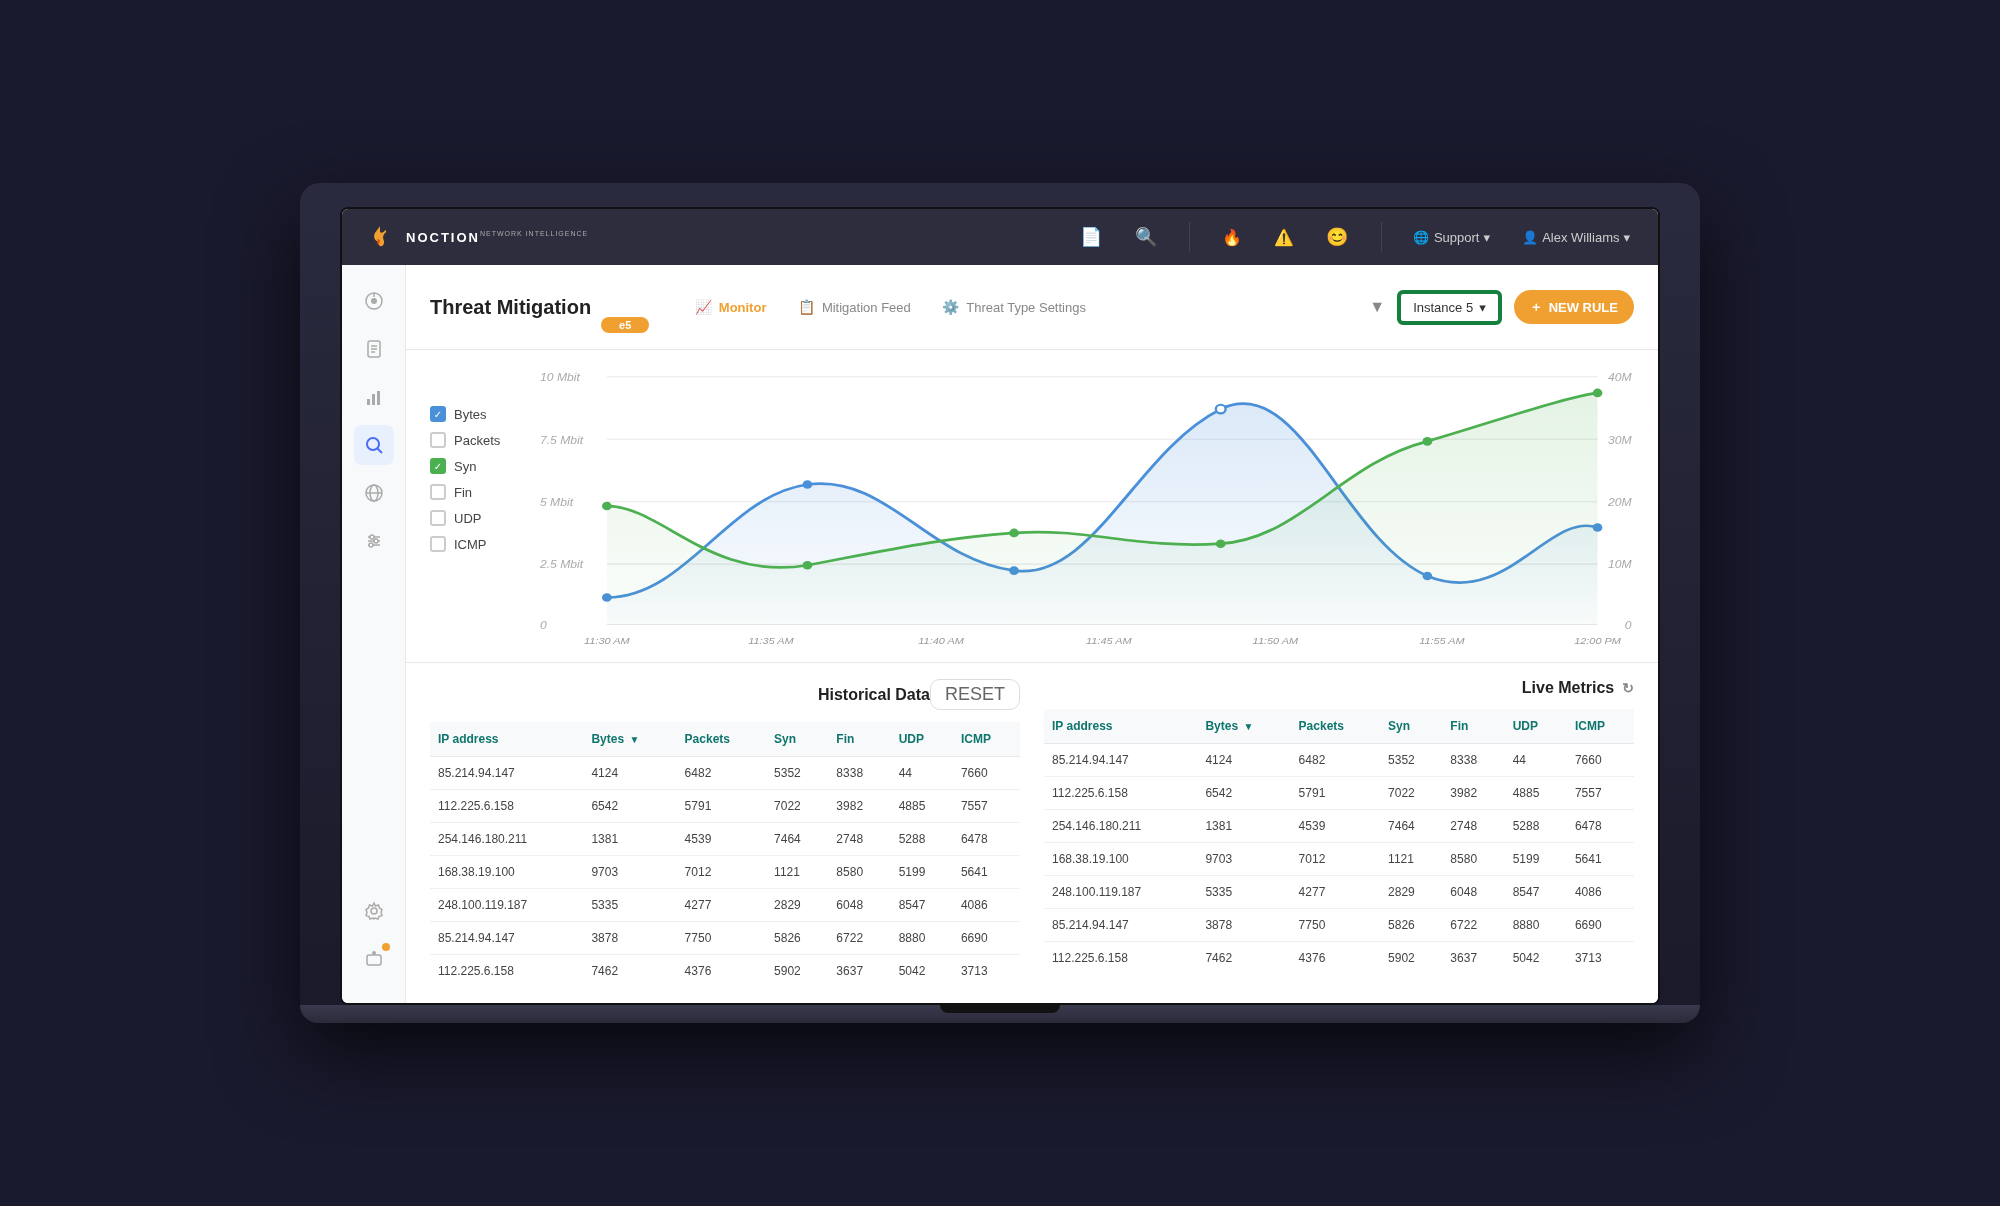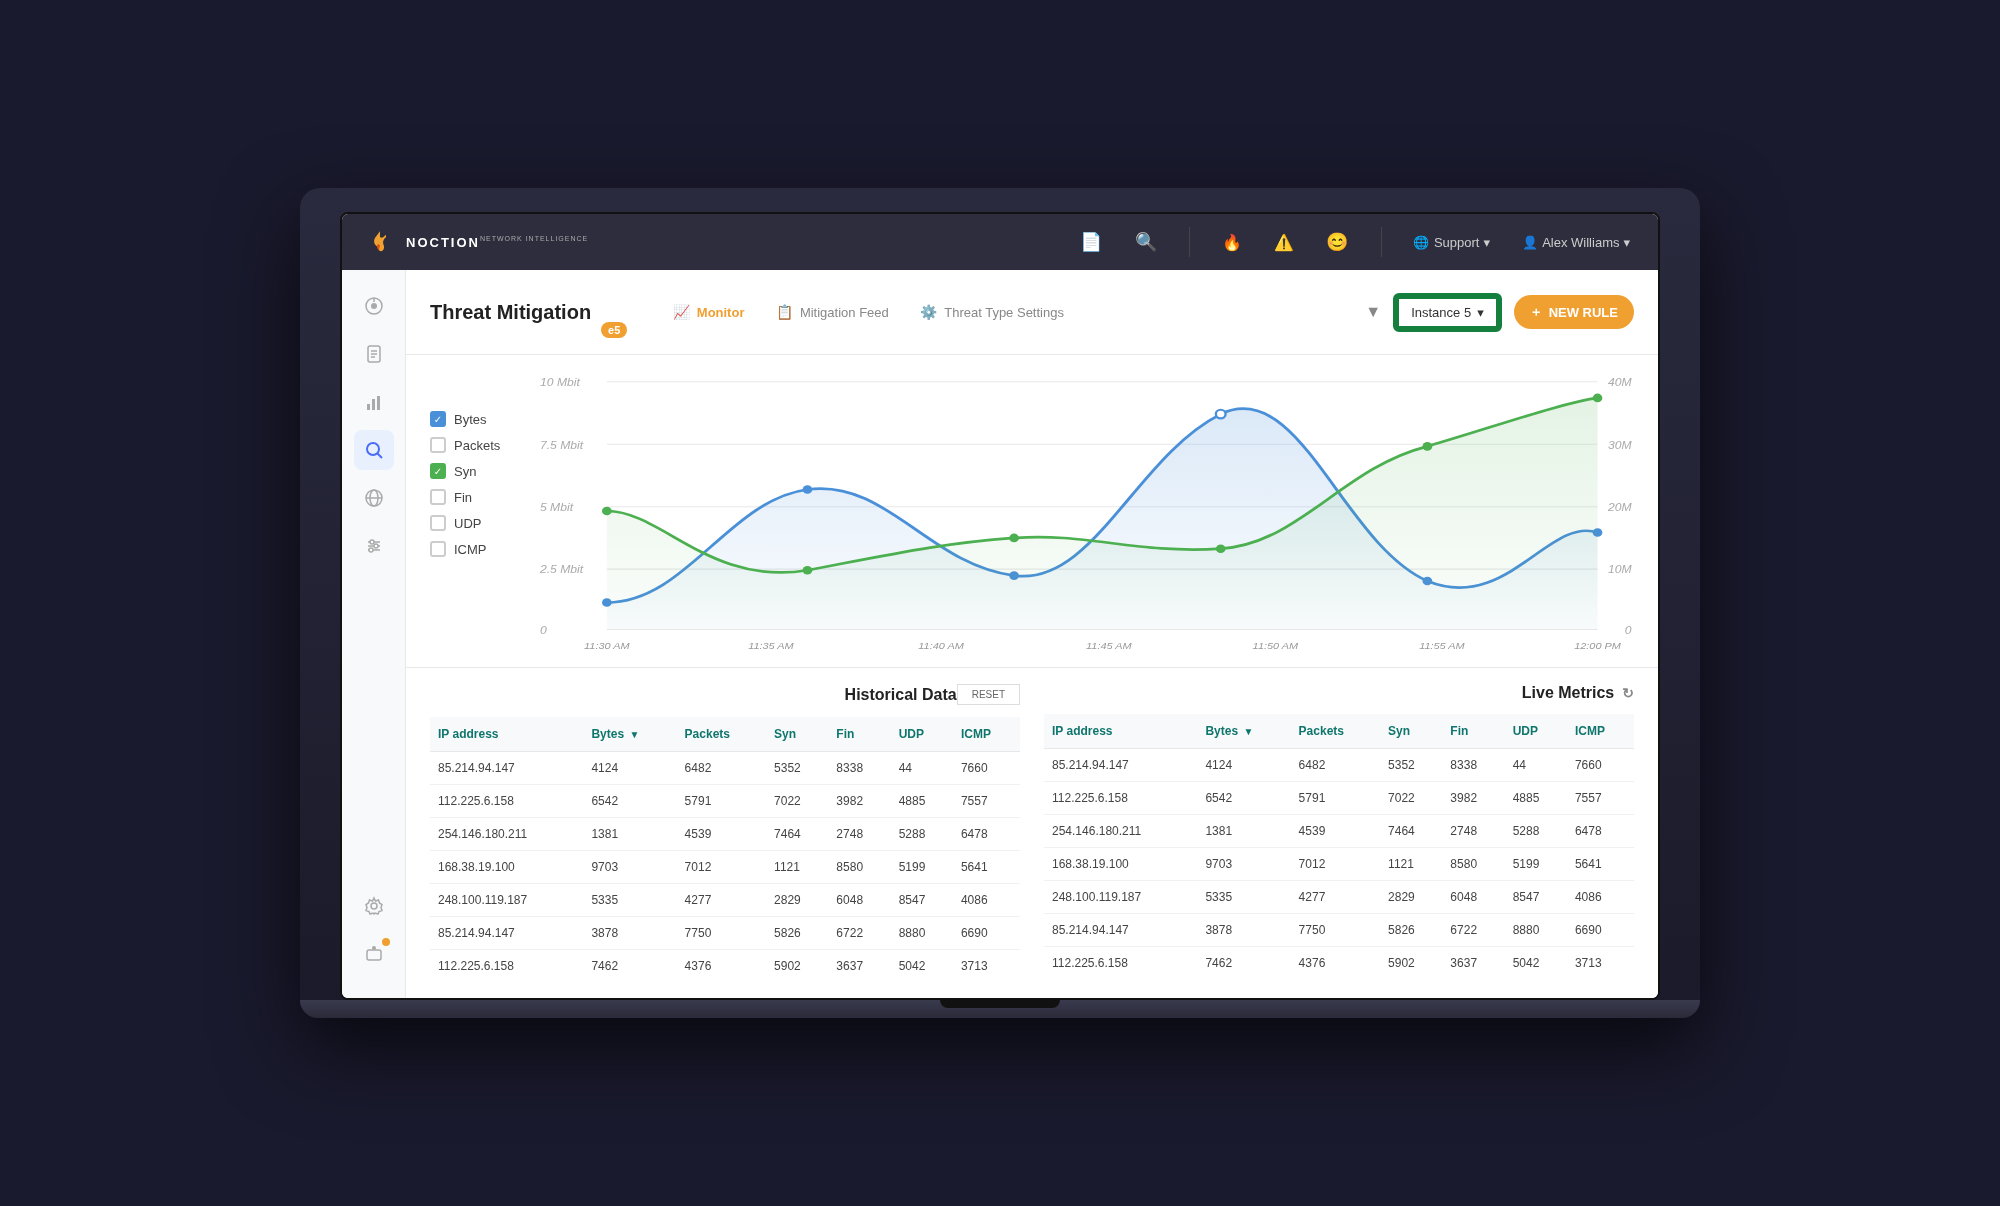--- a/index.html
+++ b/index.html
@@ -177,21 +177,21 @@
     .page-title {
       font-size: 20px;
       font-weight: 700;
       color: #222;
     }
     .badge {
       background: #f0a030;
       color: #fff;
       font-size: 11px;
       font-weight: 700;
-      padding: 2px 7px;
+      padding: 2px 18px;
       border-radius: 10px;
       margin-top: 36px;
     }
     .tab-nav {
       display: flex;
       align-items: center;
       gap: 4px;
       margin-left: 16px;
     }
     .tab-item {
@@ -219,21 +219,21 @@
     }
     .filter-icon {
       color: #888;
       font-size: 16px;
       cursor: pointer;
     }
     .instance-select {
       display: flex;
       align-items: center;
       gap: 6px;
-      border: 6px solid #15803d;
+      border: 4px solid #15803d;
       border-radius: 6px;
       padding: 6px 12px;
       font-size: 13px;
       color: #333;
       cursor: pointer;
       background: #fff;
     }
     .new-rule-btn {
       background: #f0a030;
       color: #fff;
@@ -319,23 +319,23 @@
       margin-bottom: 12px;
     }
     .table-title {
       font-size: 16px;
       font-weight: 600;
       color: #222;
     }
     .reset-btn {
       background: #fff;
       border: 1px solid #ddd;
-      border-radius: 0;
+      border-radius: 10px;
       padding: 4px 14px;
-      font-size: 10px;
+      font-size: 18px;
       color: #666;
       cursor: pointer;
     }
     .live-metrics-title {
       display: flex;
       align-items: center;
       gap: 8px;
       font-size: 16px;
       font-weight: 600;
       color: #222;

